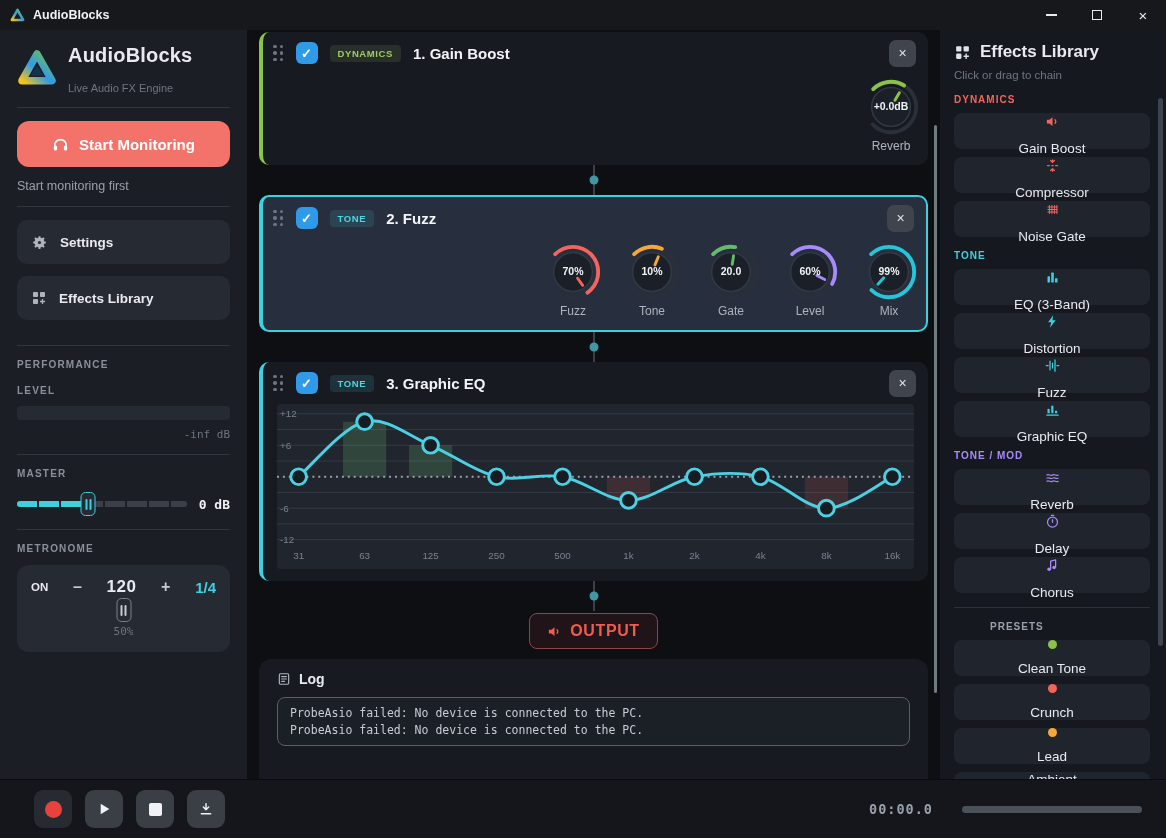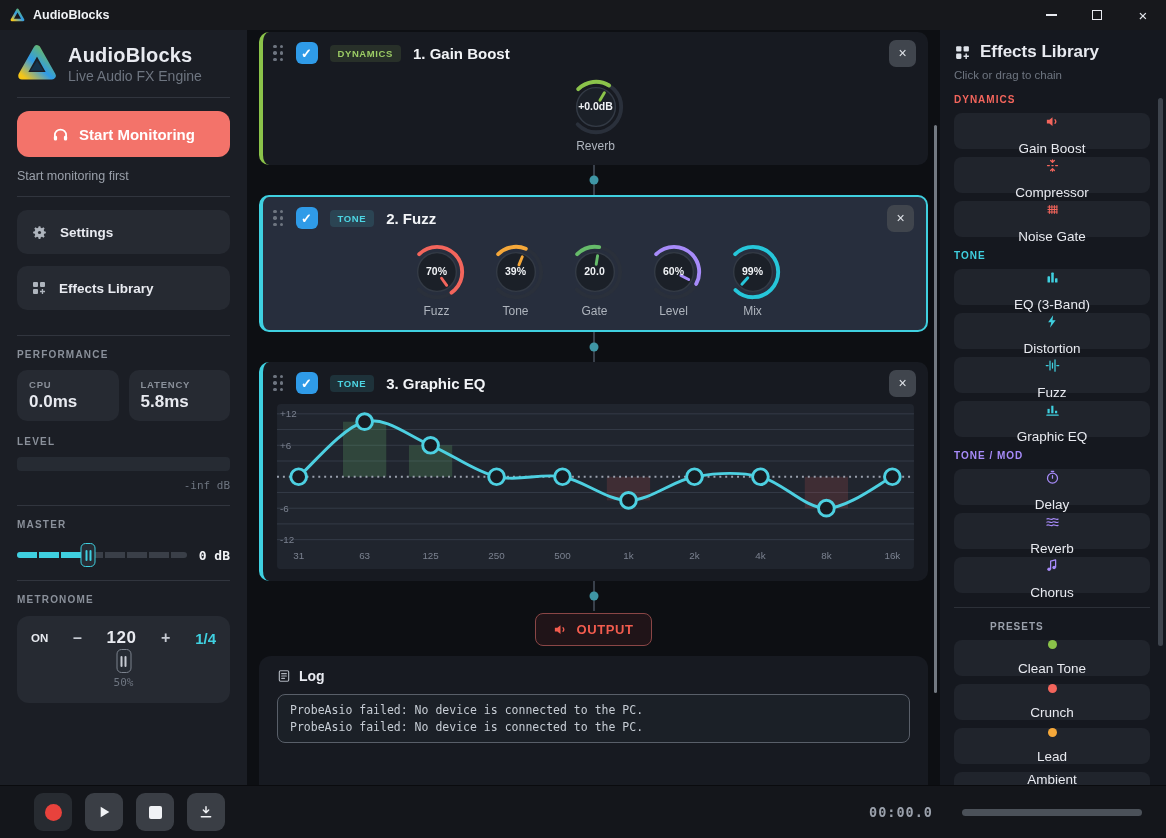--- a/index.html
+++ b/index.html
@@ -16,21 +16,21 @@
   .wb-max { width:10px; height:10px; border:1.3px solid #e8eaf0; display:block; }
   .wb-close { font-size:15px; line-height:1; }
 
   .body { flex:1; display:flex; overflow:hidden; }
 
   
   .sidebar { width:247px; background:#1b1e25; padding:14px 17px 0; display:flex; flex-direction:column; flex:0 0 auto; }
   .divider { height:1px; background:#31353e; margin:13px 0; flex:0 0 auto; }
   .brand { display:flex; align-items:center; gap:11px; }
   .brand-title { font-size:20px; font-weight:bold; letter-spacing:.2px; }
-  .brand-sub { font-size:14px; color:#6e7580; margin-top:1px; }
+  .brand-sub { font-size:11px; color:#6e7580; margin-top:15px; }
   .monitor-btn { height:46px; border-radius:12px; background:#f3736a; border:none; color:#fff; font-weight:bold; font-size:15px; display:flex; align-items:center; justify-content:center; gap:10px; cursor:pointer; font-family:inherit; }
   .hint { font-size:12.5px; color:#9aa0aa; margin-top:12px; }
   .nav-btn { height:44px; border-radius:10px; background:#262a32; border:none; color:#e8eaf0; font-size:13.5px; font-weight:bold; display:flex; align-items:center; gap:12px; padding:0 14px; margin-bottom:12px; cursor:pointer; font-family:inherit; }
   .sec-label { font-size:10px; font-weight:bold; letter-spacing:1.2px; color:#8a909a; }
   .perf-row { display:flex; gap:10px; margin-top:10px; }
   .perf-card { flex:1; background:#262a32; border-radius:10px; padding:9px 12px; }
   .perf-name { font-size:9.5px; font-weight:bold; letter-spacing:.8px; color:#8a909a; }
   .perf-val { font-size:17px; font-weight:bold; margin-top:2px; }
   .level-meter { height:14px; background:#262b33; border-radius:4px; margin-top:10px; }
   .level-readout { text-align:right; font-family:"DejaVu Sans Mono", monospace; font-size:11px; color:#6e7580; margin-top:8px; }
@@ -61,49 +61,49 @@
   .main { flex:1; position:relative; padding:2px 12px 0; display:flex; flex-direction:column; overflow:hidden; background:#0d0f13; }
   .block { background:#171a21; border-radius:10px; border-left:4px solid var(--accent,#3fd0e0); flex:0 0 auto; }
   .block.selected { background:#272e3d; border:2px solid var(--accent); border-left:4px solid var(--accent); }
   .block-header { height:42px; display:flex; align-items:center; gap:12px; padding:0 12px 0 10px; }
   .drag-handle { display:grid; grid-template-columns:repeat(2,4px); grid-auto-rows:4px; gap:2.5px; cursor:grab; }
   .drag-handle b { width:3.5px; height:3.5px; border-radius:50%; background:#6e7580; }
   .checkbox { width:22px; height:22px; border-radius:6px; background:#2f9be8; display:flex; align-items:center; justify-content:center; color:#fff; font-size:13px; font-weight:bold; cursor:pointer; }
   .badge { font-size:9.5px; font-weight:bold; letter-spacing:.6px; padding:3px 8px; border-radius:4px; }
   .block-title { font-size:15px; font-weight:bold; color:#f2f4f7; }
   .close-btn { margin-left:auto; width:27px; height:27px; border-radius:7px; background:#40454d; border:none; color:#dfe3e8; font-size:14px; display:flex; align-items:center; justify-content:center; cursor:pointer; }
-  .knob-row { display:flex; justify-content:center; gap:17px; padding:2px 0 12px; }
+  .knob-row { display:flex; justify-content:flex-end; gap:17px; padding:2px 6px 12px; }
   .knob { position:relative; width:62px; display:flex; flex-direction:column; align-items:center; cursor:pointer; }
   .knob-value { position:absolute; top:24px; left:0; right:0; text-align:center; font-size:10.5px; font-weight:bold; color:#f0f2f5; }
   .knob-label { font-size:12px; color:#aeb4bd; margin-top:1px; }
   .connector { position:relative; height:30px; display:flex; justify-content:center; flex:0 0 auto; }
   .connector::before { content:''; width:2px; background:#39404b; }
   .conn-dot { position:absolute; top:50%; left:50%; transform:translate(-50%,-50%); width:9px; height:9px; border-radius:50%; background:#3f96a5; }
   .eq-wrap { padding:0 14px 12px; }
   .eq-wrap svg { display:block; width:100%; height:auto; }
   .output-row { display:flex; justify-content:center; padding:2px 0 10px; }
-  .output-btn { display:flex; align-items:center; gap:8px; background:#201418; border:1px solid #8a4646; border-radius:8px; padding:8px 17px; color:#f25c4e; font-size:13px; font-weight:bold; letter-spacing:.6px; cursor:pointer; font-family:inherit; }
+  .output-btn { display:flex; align-items:center; gap:8px; background:#201418; border:1px solid #8a4646; border-radius:8px; padding:8px 17px; color:#f25c4e; font-size:16px; font-weight:bold; letter-spacing:.6px; cursor:pointer; font-family:inherit; }
   .log-panel { flex:1; min-height:0; background:#171a21; border-radius:12px 12px 0 0; padding:12px 18px; overflow:hidden; }
   .log-head { display:flex; align-items:center; gap:8px; font-size:14px; font-weight:bold; color:#e8eaf0; }
   .log-box { margin-top:10px; border:1px solid #595f69; border-radius:8px; background:#1b2027; padding:7px 12px; font-family:"DejaVu Sans Mono", monospace; font-size:11.5px; color:#c6ccd4; line-height:1.45; }
   .main-scrollbar { position:absolute; right:3px; top:95px; width:3px; height:568px; background:#737981; border-radius:2px; }
 
   
   .library { width:226px; background:#15181f; padding:12px 16px 0 14px; flex:0 0 auto; position:relative; overflow:hidden; }
   .lib-head { display:flex; align-items:center; gap:9px; font-size:17px; font-weight:bold; }
   .lib-sub { font-size:11.5px; color:#6e7580; margin-top:7px; }
   .lib-sec-label { font-size:10px; font-weight:bold; letter-spacing:1px; margin:13px 0 8px; }
   .lib-item { height:36px; background:#20242c; border-radius:8px; display:flex; align-items:center; gap:12px; padding:0 12px; margin-bottom:8px; font-size:13.5px; color:#e8eaf0; cursor:pointer;flex-direction:column; }
   .lib-item .icn { width:16px; height:16px; display:flex; align-items:center; justify-content:center; flex:0 0 auto; }
   .preset-dot { width:9px; height:9px; border-radius:50%; flex:0 0 auto; margin:0 3px; }
   .lib-divider { height:1px; background:#2c3038; margin:14px 0 4px; }
   .lib-scrollbar { position:absolute; right:3px; top:68px; width:5px; height:548px; background:#3e444d; border-radius:3px; }
 
   
-  .transport { height:53px; background:#14161b; border-top:1px solid #0a0b0e; display:flex; align-items:center; padding:0 24px 0 34px; gap:13px; flex:0 0 auto; }
+  .transport { height:59px; background:#14161b; border-top:1px solid #0a0b0e; display:flex; align-items:center; padding:0 24px 0 34px; gap:13px; flex:0 0 auto; }
   .t-btn { width:38px; height:38px; border-radius:9px; border:none; background:#3a3e45; display:flex; align-items:center; justify-content:center; cursor:pointer; }
   .t-btn.rec { background:#272b31; }
   .rec-dot { width:17px; height:17px; border-radius:50%; background:#e8423c; }
   .stop-sq { width:13px; height:13px; border-radius:2px; background:#f0f2f5; }
   .t-time { margin-left:auto; font-family:"DejaVu Sans Mono", monospace; font-size:13.5px; font-weight:bold; letter-spacing:1px; color:#9aa0ab; }
   .t-progress { width:180px; height:7px; border-radius:4px; background:#4b5159; margin-left:16px; }
 </style>
 </head>
 <body>
 
@@ -177,30 +177,20 @@
           <rect x="3" y="3" width="7.5" height="7.5" rx="1.5" fill="#aeb4bd"></rect>
           <rect x="13.5" y="3" width="7.5" height="7.5" rx="1.5" fill="#aeb4bd"></rect>
           <rect x="3" y="13.5" width="7.5" height="7.5" rx="1.5" fill="#aeb4bd"></rect>
           <path d="M17.2 13.5v7.5M13.5 17.2h7.5" stroke="#aeb4bd" stroke-width="2"></path>
         </svg>
         <span>Effects Library</span>
       </button>
       <div class="divider"></div>
 
       <div class="sec-label">PERFORMANCE</div>
-      <div class="perf-row">
-        <div class="perf-card">
-          <div class="perf-name">CPU</div>
-          <div class="perf-val">0.0ms</div>
-        </div>
-        <div class="perf-card">
-          <div class="perf-name">LATENCY</div>
-          <div class="perf-val">5.8ms</div>
-        </div>
-      </div>
 
       <div class="sec-label" style="margin-top:15px;">LEVEL</div>
       <div class="level-meter"></div>
       <div class="level-readout">-inf dB</div>
       <div class="divider"></div>
 
       <div class="sec-label">MASTER</div>
       <div class="slider-row">
         <div class="slider">
           <div class="track">
@@ -300,21 +290,21 @@
     <div class="knob-value">70%</div>
     <div class="knob-label">Fuzz</div>
             </div>
             <div class="knob">
               <svg viewBox="0 0 64 64" width="62" height="62">
       <circle class="k-body" cx="32" cy="32" r="20" fill="#1b2028" stroke="#333a45" stroke-width="1.5"></circle>
       <circle class="k-track" cx="32" cy="32" r="26" fill="none" stroke="#2a303b" stroke-width="4" stroke-linecap="round" transform="rotate(225 32 32)" stroke-dasharray="122.52211349000194 163.36281798666926"></circle>
       <circle class="k-arc" cx="32" cy="32" r="26" fill="none" stroke-width="4" stroke-linecap="round" transform="rotate(225 32 32)" stroke="#f5a83a" stroke-dasharray="30.630528372500486 163.36281798666926"></circle>
       <line class="k-ptr" stroke-width="3" stroke-linecap="round" x1="35.06146745892071" y1="24.608963739909704" x2="38.50561835020652" y2="16.29404794730812" stroke="#f5a83a"></line>
               </svg>
-    <div class="knob-value">39%</div>
+    <div class="knob-value">10%</div>
     <div class="knob-label">Tone</div>
             </div>
             <div class="knob">
               <svg viewBox="0 0 64 64" width="62" height="62">
       <circle class="k-body" cx="32" cy="32" r="20" fill="#1b2028" stroke="#333a45" stroke-width="1.5"></circle>
       <circle class="k-track" cx="32" cy="32" r="26" fill="none" stroke="#2a303b" stroke-width="4" stroke-linecap="round" transform="rotate(225 32 32)" stroke-dasharray="122.52211349000194 163.36281798666926"></circle>
       <circle class="k-arc" cx="32" cy="32" r="26" fill="none" stroke-width="4" stroke-linecap="round" transform="rotate(225 32 32)" stroke="#66bb6a" stroke-dasharray="24.504422698000393 163.36281798666926"></circle>
       <line class="k-ptr" stroke-width="3" stroke-linecap="round" x1="33.25147572032184" y1="24.098493275238898" x2="34.65938590568392" y2="15.209298209882657" stroke="#66bb6a"></line>
               </svg>
     <div class="knob-value">20.0</div>
@@ -514,33 +504,33 @@
               <rect x="16" y="14" width="3.5" height="4" fill="currentColor"></rect>
             </svg>
         </span>
         <span>Graphic EQ</span>
       </div>
 
       <div class="lib-sec-label" style="color: rgb(167, 139, 250);">TONE / MOD</div>
       <div class="lib-item">
         <span class="icn" style="color: rgb(167, 139, 250);">
           <svg width="15" height="15" viewBox="0 0 24 24">
+              <path d="M3 8c3-2.5 6 2.5 9 0s6 2.5 9 0M3 13c3-2.5 6 2.5 9 0s6 2.5 9 0M3 18c3-2.5 6 2.5 9 0s6 2.5 9 0" fill="none" stroke="currentColor" stroke-width="1.8" stroke-linecap="round"></path>
+            </svg>
+        </span>
+        <span>Reverb</span>
+      </div>
+      <div class="lib-item">
+        <span class="icn" style="color: rgb(167, 139, 250);">
+          <svg width="15" height="15" viewBox="0 0 24 24">
               <circle cx="12" cy="13" r="8" fill="none" stroke="currentColor" stroke-width="2"></circle>
               <path d="M12 9v4M10 2h4" stroke="currentColor" stroke-width="2" stroke-linecap="round"></path>
             </svg>
         </span>
         <span>Delay</span>
-      </div>
-      <div class="lib-item">
-        <span class="icn" style="color: rgb(167, 139, 250);">
-          <svg width="15" height="15" viewBox="0 0 24 24">
-              <path d="M3 8c3-2.5 6 2.5 9 0s6 2.5 9 0M3 13c3-2.5 6 2.5 9 0s6 2.5 9 0M3 18c3-2.5 6 2.5 9 0s6 2.5 9 0" fill="none" stroke="currentColor" stroke-width="1.8" stroke-linecap="round"></path>
-            </svg>
-        </span>
-        <span>Reverb</span>
       </div>
       <div class="lib-item">
         <span class="icn" style="color: rgb(167, 139, 250);">
           <svg width="15" height="15" viewBox="0 0 24 24">
               <path d="M9 18V5l8-2v12" fill="none" stroke="currentColor" stroke-width="2" stroke-linejoin="round"></path>
               <circle cx="6.5" cy="18" r="2.8" fill="currentColor"></circle>
               <circle cx="14.5" cy="15" r="2.8" fill="currentColor"></circle>
             </svg>
         </span>
         <span>Chorus</span>

